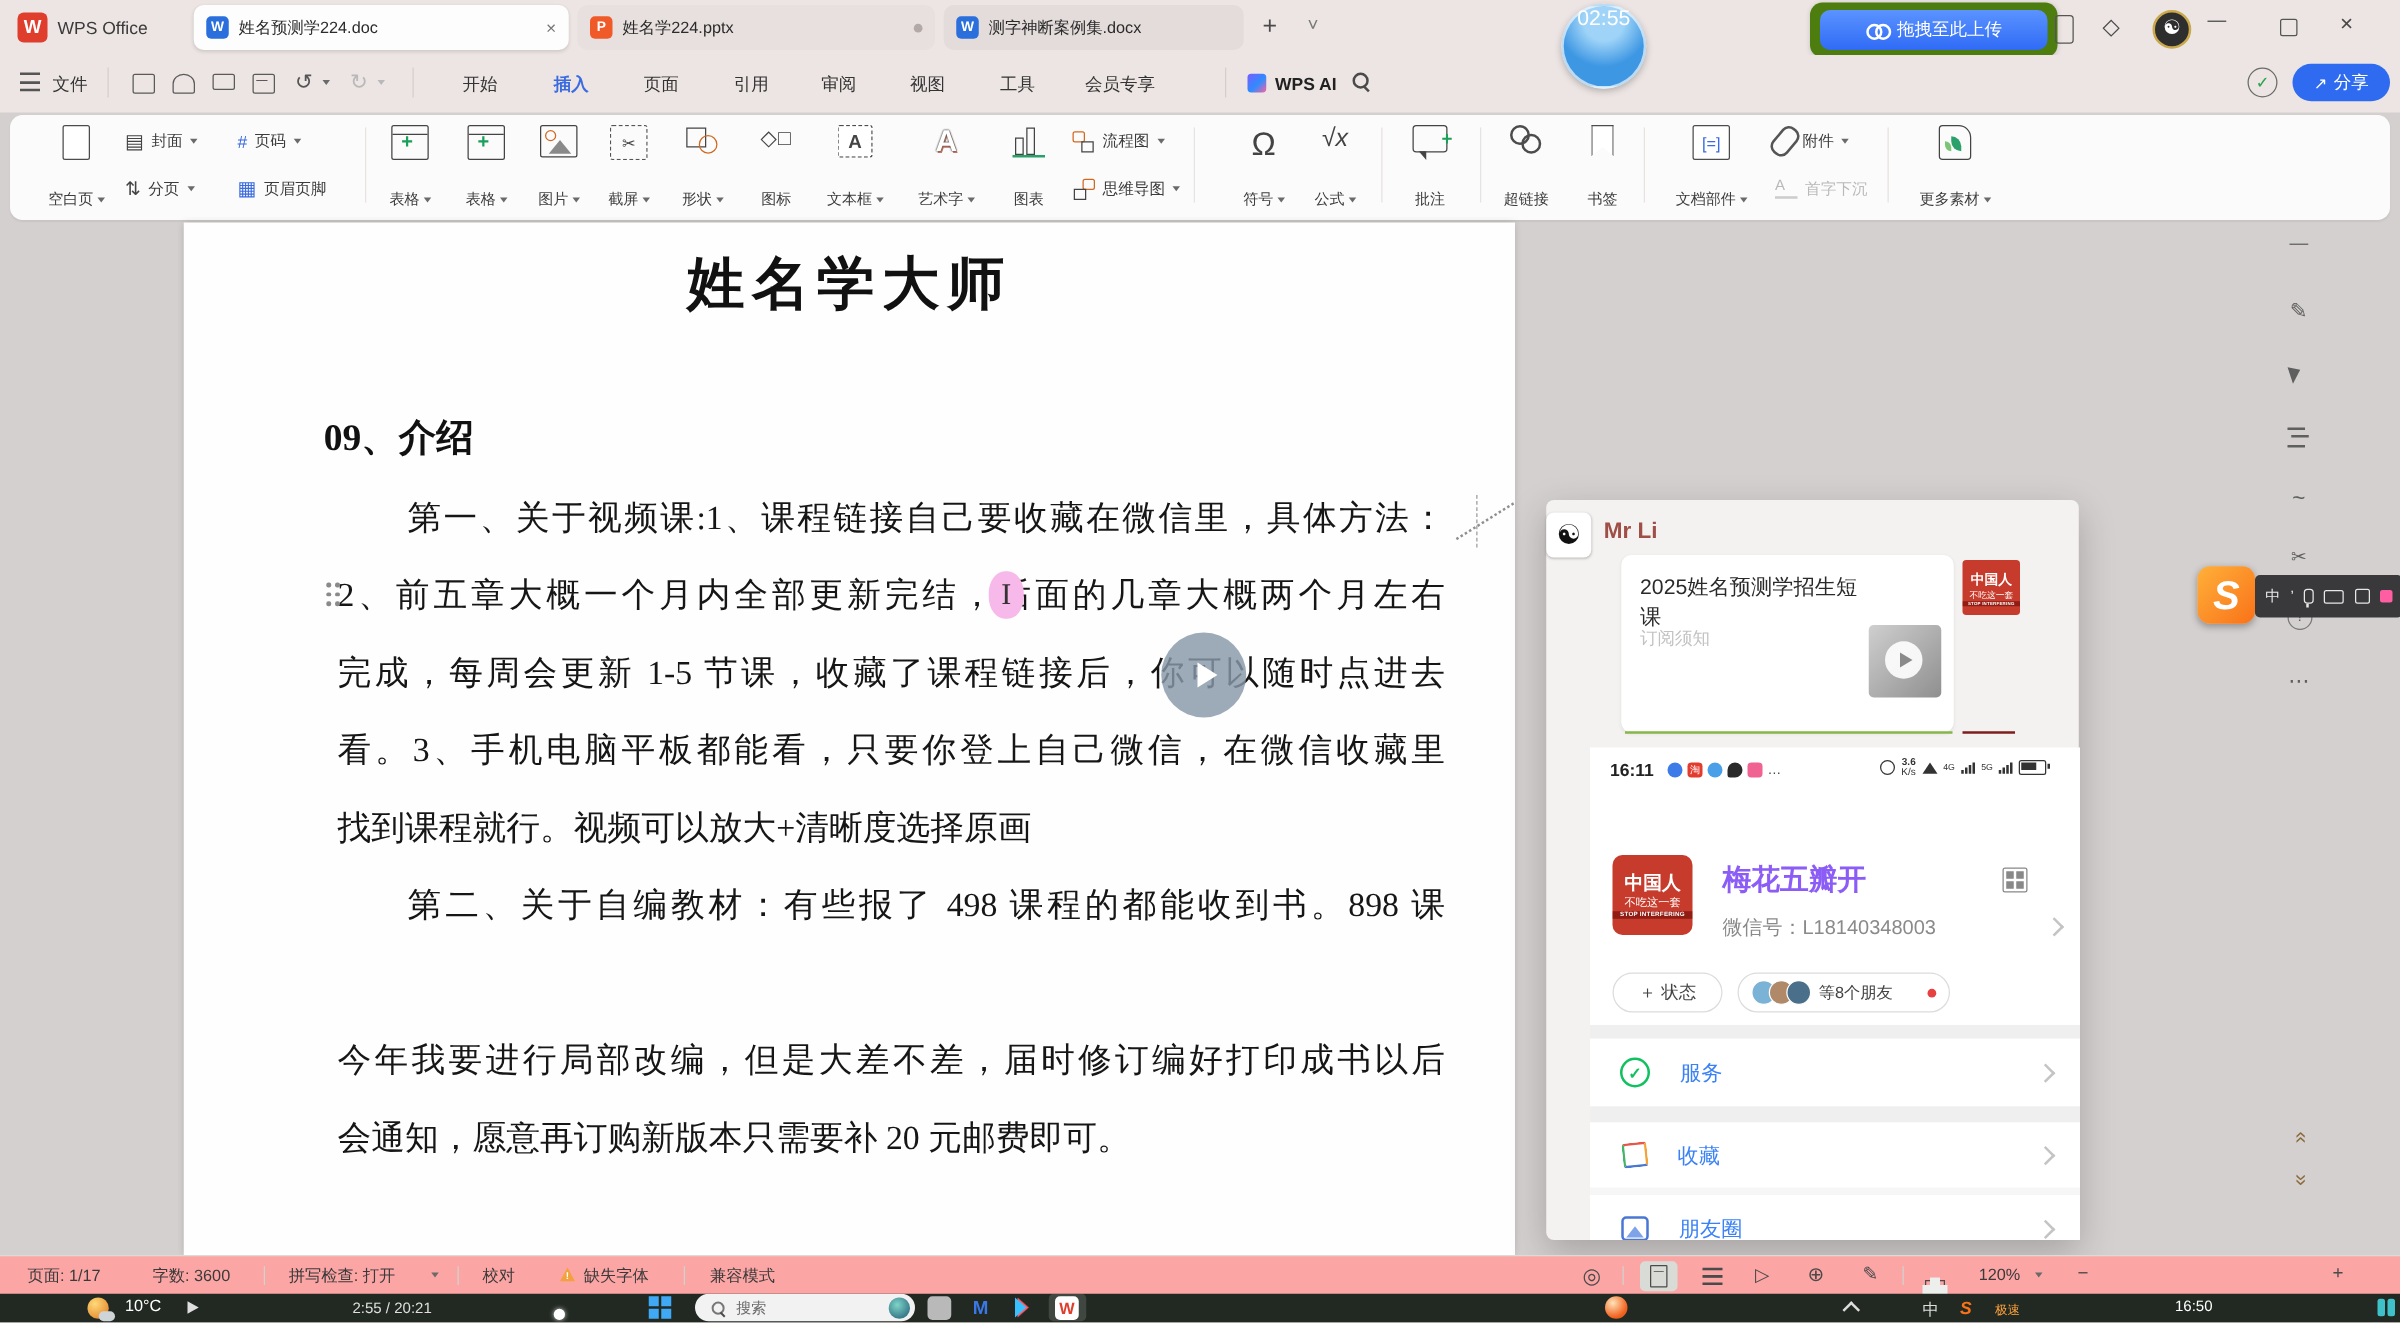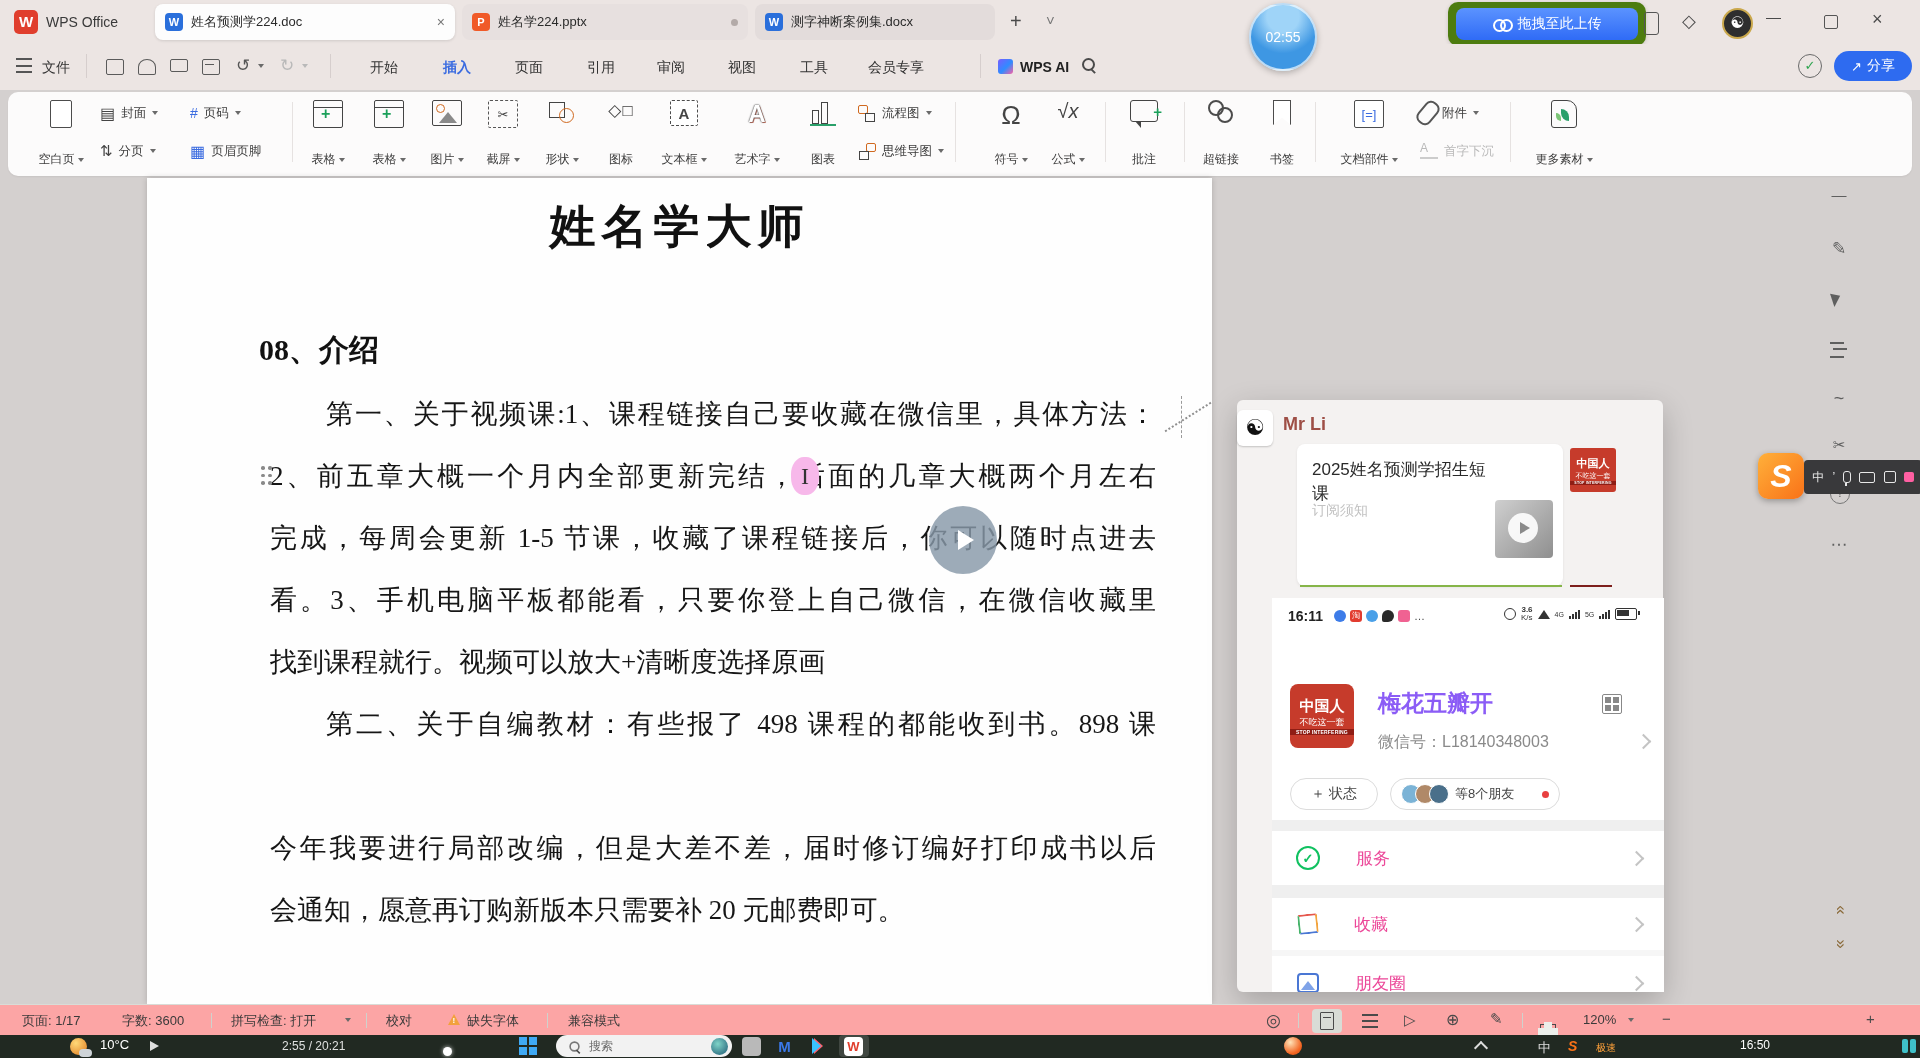--- a/index.html
+++ b/index.html
@@ -17,21 +17,21 @@
   .ticon{width:18px;height:18px;border-radius:4px;color:#fff;font-size:11px;font-weight:bold;
          text-align:center;line-height:18px;flex:0 0 auto;margin-right:8px}
   .ticon.word{background:#2a6fdb}.ticon.ppt{background:#f05a28}
   .tlabel{font-size:13px;color:#2b2b2b;white-space:nowrap;overflow:hidden;flex:1}
   .tclose{font-size:14px;color:#777;margin-left:8px}
   .tdot{width:7px;height:7px;border-radius:50%;background:#b3aaa8;margin-left:8px}
   .cap{font-size:15px;color:#4a4a4a;text-align:center}
   .clock{width:64px;height:64px;border-radius:50%;z-index:60;
          background:radial-gradient(circle at 50% 18%,#9fd4f8 0 26%,#3e97e3 60%);
          border:2px solid rgba(255,255,255,.65);box-shadow:0 2px 6px rgba(0,0,0,.25);
-         color:#fff;font-size:14px;display:flex;align-items:center;justify-content:center}
+         color:#fff;font-size:17px;display:flex;align-items:flex-start;justify-content:center}
   .upwrap{width:198px;height:44px;background:#4d7c0f;border-radius:10px;box-shadow:0 1px 4px rgba(0,0,0,.15)}
   .upbtn{left:8px;top:6px;width:182px;height:32px;border-radius:8px;color:#fff;font-size:14px;
          background:linear-gradient(180deg,#5b93ff,#2f6bf6);display:flex;align-items:center;justify-content:center;gap:7px}
   .inf{width:18px;height:11px;position:relative}
   .inf:before,.inf:after{content:"";position:absolute;width:9px;height:9px;border:2px solid #fff;border-radius:50%;top:0}
   .inf:before{left:0}.inf:after{left:7px}
   
   .menubar{left:0;top:44px;width:1920px;height:46px;background:#ece5e3}
   .mitem{font-size:14px;color:#333;line-height:30px}
   .mitem.act{color:#3a6be0;font-weight:bold}
@@ -139,21 +139,21 @@
   .wname{left:106px;top:90px;font-size:23px;font-weight:bold;color:#8b5cf6}
   .qr{left:330px;top:96px;width:20px;height:20px;border:1.5px solid #888;border-radius:2px;
       display:grid;grid-template-columns:1fr 1fr;gap:2px;padding:2px;box-sizing:border-box}
   .qr i{background:#888}
   .wid{left:106px;top:134px;font-size:16px;color:#8a8a8a}
   .chv{width:9px;height:9px;border-right:2px solid #c4c4c4;border-top:2px solid #c4c4c4;transform:rotate(45deg)}
   .pill{border:1.5px solid #dcdcdc;border-radius:17px;background:#fff;display:flex;align-items:center;box-sizing:border-box}
   .mini-av{width:18px;height:18px;border-radius:50%;border:1.5px solid #fff;margin-left:-6px}
   .band{left:0;width:392px;background:#efefef}
   .prow{left:0;width:392px;height:54px;background:#fff;display:flex;align-items:center}
-  .prowlabel{font-size:17px;color:#ec4899;margin-left:36px}
+  .prowlabel{font-size:17px;color:#3b82f6;margin-left:24px}
   .svcic{width:24px;height:24px;border-radius:50%;border:2px solid #10c160;color:#10c160;font-size:13px;
          font-weight:bold;text-align:center;line-height:22px;margin-left:24px;box-sizing:border-box}
   .cubeic{width:20px;height:20px;margin-left:26px;transform:rotate(-6deg);border-radius:3px;
           border-top:2.5px solid #e5574d;border-right:2.5px solid #f2a33c;border-bottom:2.5px solid #4a77d4;border-left:2.5px solid #46b36a;box-sizing:border-box}
   .momic{width:22px;height:20px;margin-left:25px;border:2px solid #4a77d4;border-radius:4px;position:relative;overflow:hidden;box-sizing:border-box}
   .momic:after{content:"";position:absolute;left:2px;top:6px;width:0;height:0;border-left:7px solid transparent;border-right:7px solid transparent;border-bottom:9px solid #7fa3e8}
   
   .stile{left:1758px;top:453px;width:46px;height:46px;border-radius:10px;
          background:linear-gradient(135deg,#ffb03a,#f97218);color:#fff;font-weight:bold;font-style:italic;
          font-size:32px;display:flex;align-items:center;justify-content:center;box-shadow:0 2px 6px rgba(0,0,0,.3)}
@@ -431,21 +431,21 @@
     <div class="rlb">
         <span>更多素材</span>
         <span class="carot"></span>
       </div>
   </div>
 </div>
 
 <div class="ab docarea">
   <div class="ab page">
     <div class="ab dtitle">姓名学大师</div>
-    <div class="ab h2">08、介绍</div>
+    <div class="ab h2">09、介绍</div>
 
     <div class="ab dl jst ind" style="top:218px">第一、关于视频课:1、课程链接自己要收藏在微信里，具体方法：</div>
     <div class="ab dl jst" style="top:280px">2、前五章大概一个月内全部更新完结，后面的几章大概两个月左右</div>
     <div class="ab dl jst" style="top:342px">完成，每周会更新 1-5 节课，收藏了课程链接后，你可以随时点进去</div>
     <div class="ab dl jst" style="top:404px">看。3、手机电脑平板都能看，只要你登上自己微信，在微信收藏里</div>
     <div class="ab dl" style="top:466px">找到课程就行。视频可以放大+清晰度选择原画</div>
     <div class="ab dl jst ind" style="top:528px">第二、关于自编教材：有些报了 498 课程的都能收到书。898 课</div>
     <div class="ab dl jst" style="top:652px">今年我要进行局部改编，但是大差不差，届时修订编好打印成书以后</div>
     <div class="ab dl" style="top:714px">会通知，愿意再订购新版本只需要补 20 元邮费即可。</div>
 

